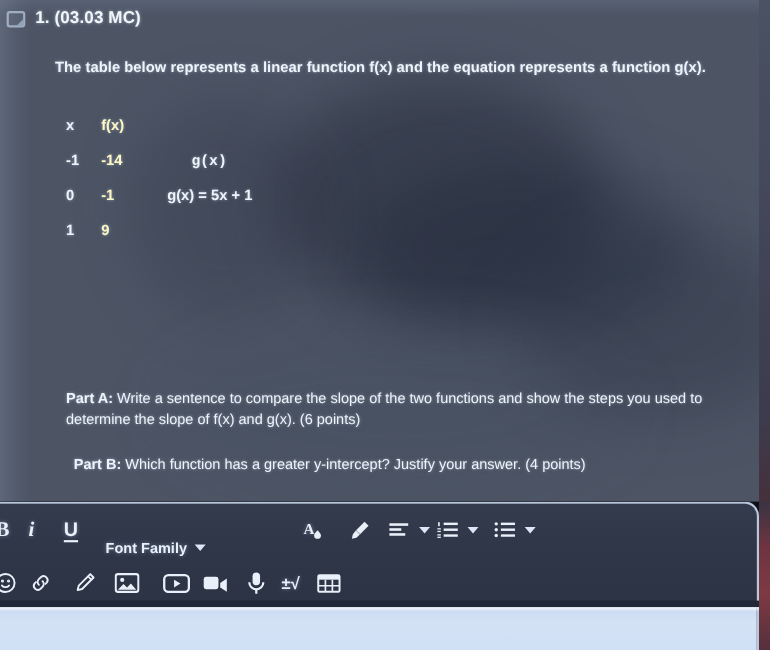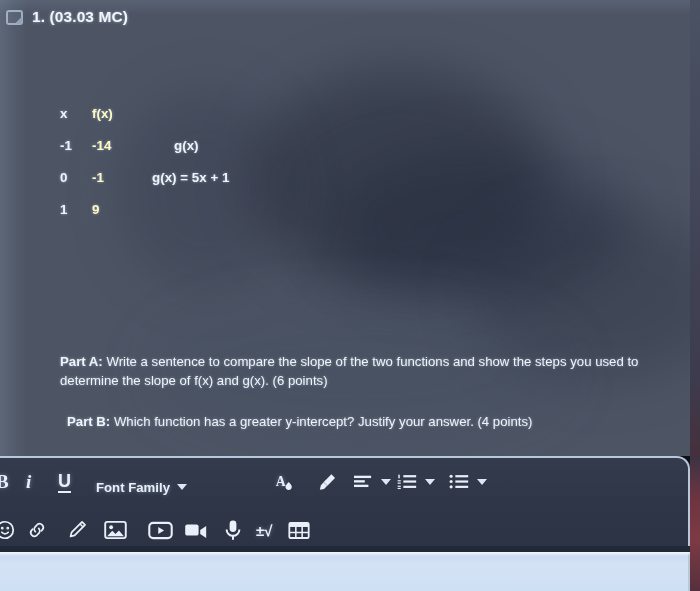--- a/index.html
+++ b/index.html
@@ -91,21 +91,21 @@
 
   
   #table-block { position:absolute; left:60px; top:106px; }
   .trow { display:flex; align-items:baseline; height:32px; }
   .c-x   { width:32px; font-size:13.4px; font-weight:bold; color:#eef4fb;
            text-shadow:0 0 3px rgba(215,232,252,.5); }
   .c-fx  { width:60px; font-size:13.4px; font-weight:bold; color:#fef9c3;
            text-shadow:0 0 3px rgba(215,232,252,.5); }
   .c-g   { font-size:13.4px; font-weight:bold; color:#eef4fb;
            text-shadow:0 0 3px rgba(215,232,252,.5); white-space:nowrap; }
-  .g-head { padding-left:22px; }
+  .g-head { padding-left:22px;font-family:Liberation Mono, monospace; }
   .g-eq   { padding-left:0px;text-align:center; }
 
   
   #parts { position:absolute; left:60px; top:305px; width:636px; }
   .part-block { font-size:13.2px; color:#eef4fb; line-height:1.42;
                 text-shadow:0 0 3px rgba(215,232,252,.5);margin-top:48px; }
   .part-block b { font-weight:bold; }
   #partB { margin-top:23px; padding-left:7px; }
   #totalpts { margin-top:24px; padding-left:7px; font-size:13.2px; color:#eef4fb;
               text-shadow:0 0 3px rgba(215,232,252,.5); }
@@ -180,20 +180,21 @@
     <div id="left-band"></div>
     <div id="top-band"></div>
 
     <div id="content">
 
       <div class="q-header">
         <span class="flag-icon"></span>
         <span class="q-num">1. (03.03 MC)</span>
       </div>
 
+      <div class="q-prompt">The table below represents a linear function f(x) and the equation represents a function g(x).</div>
 
       <div id="table-block">
         <div class="trow">
           <span class="c-x">x</span>
           <span class="c-fx">f(x)</span>
         </div>
         <div class="trow">
           <span class="c-x">-1</span>
           <span class="c-fx">-14</span>
           <span class="c-g g-head">g(x)</span>
@@ -230,21 +231,21 @@
     <div class="tb-row" id="tb-row1">
         <div class="tb-btn" style="position: absolute; left: -4px; top: 2px;">
           <span class="bold-b">B</span>
         </div>
         <div class="tb-btn" style="position: absolute; left: 26px; top: 2px;">
           <span class="ital-i">i</span>
         </div>
         <div class="tb-btn" style="position: absolute; left: 58px; top: 2px;">
           <span class="und-u">U</span>
         </div>
-        <div class="tb-btn" style="position: absolute; left: 96px; top: 7px; text-align: center;">
+        <div class="tb-btn" style="position: absolute; left: 96px; top: 18px; text-align: center;">
           <span class="fontfam">Font Family</span>
           <span class="caret" style="margin-left: 7px;"></span>
         </div>
         <div class="tb-btn" style="position: absolute; left: 274px; top: 2px;">
           <span>
             <svg width="22" height="22" viewBox="0 0 24 24">
               <text x="2" y="16" font-family="Liberation Serif, serif" font-size="15" font-weight="bold" fill="#e9f0f9">A</text>
               <path d="M16 12c0 0 3.4 3.3 3.4 5.2a3.4 3.4 0 0 1-6.8 0C12.6 15.3 16 12 16 12z" fill="#e9f0f9"></path>
             </svg>
           </span>

